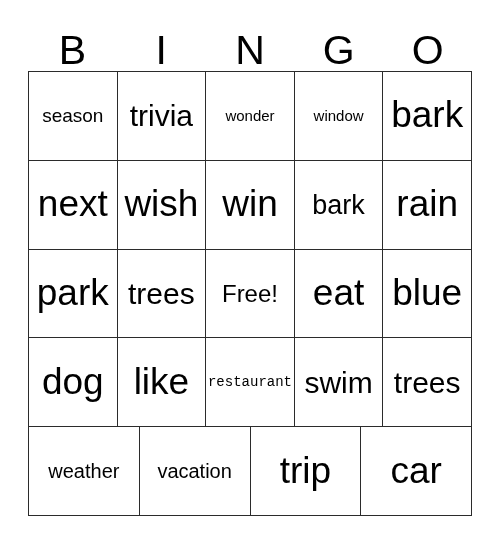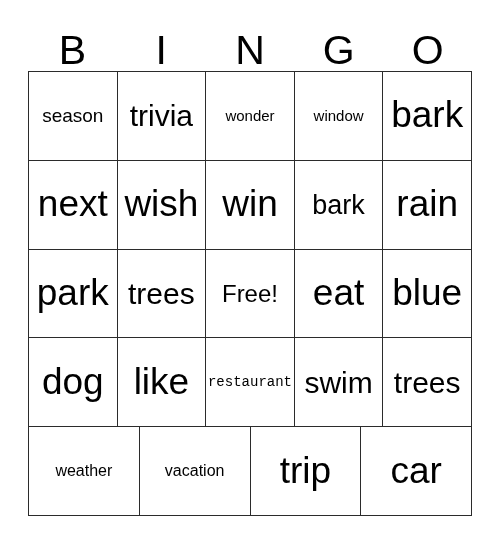--- a/index.html
+++ b/index.html
@@ -72,21 +72,21 @@
     display: block;
     text-align: center;
     line-height: 1.05;
     white-space: nowrap;
     color: #000000;
     font-weight: 400;
   }
 
   
   .sz-xs  { font-size: 14px; font-family: Liberation Mono, monospace; }
-  .sz-s   { font-size: 16px; text-align: right; }
+  .sz-s   { font-size: 20px; text-align: right; }
   .sz-sm  { font-size: 19px; }
   .sz-m   { font-size: 15px; }
   .sz-l   { font-size: 27px; }
   .sz-xl  { font-size: 30px; text-align: right; }
   .sz-xxl { font-size: 37px; }
   .sz-fr  { font-size: 24px; }
 </style>
 </head>
 <body>
 

